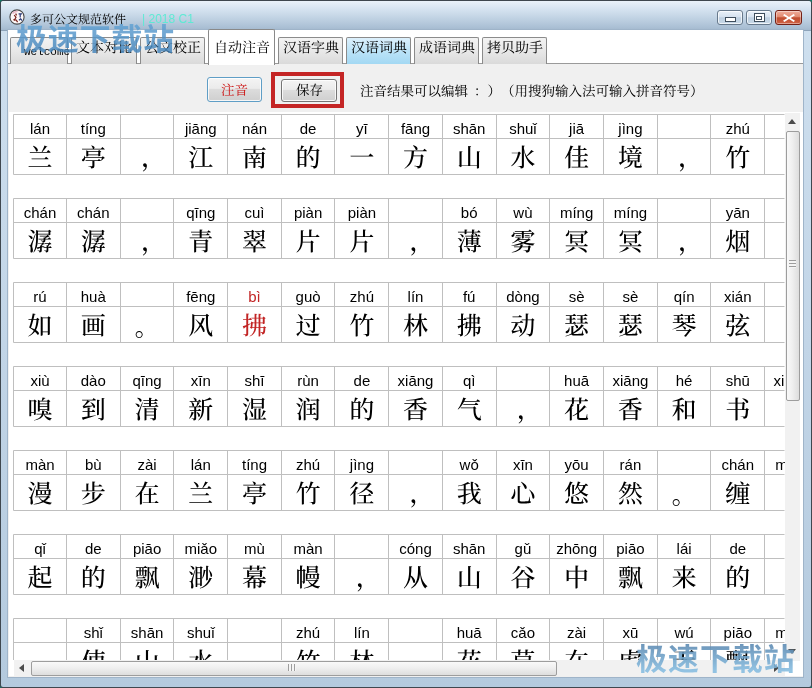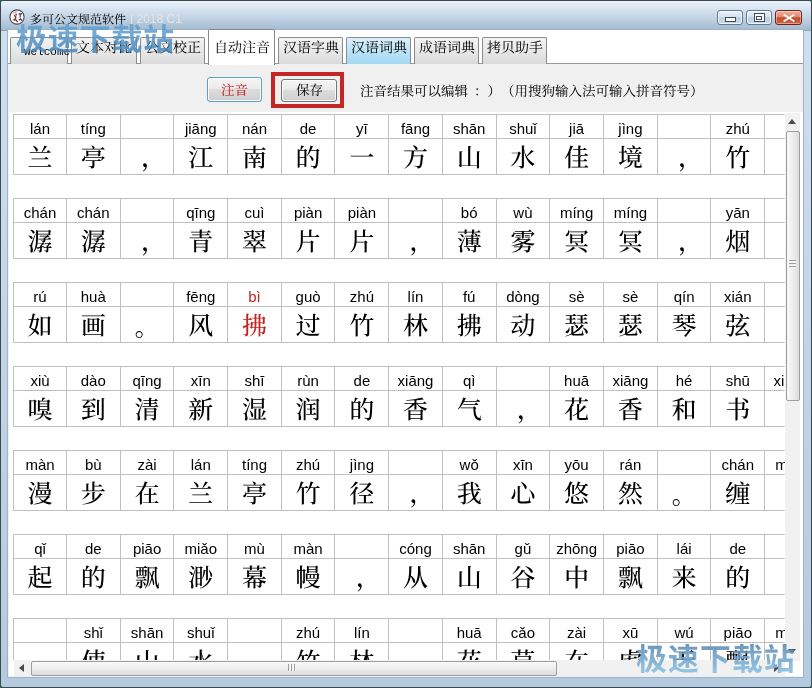--- a/index.html
+++ b/index.html
@@ -450,21 +450,21 @@
 <svg style="position:absolute;left:30px;top:13px;width:96.0px;height:12px" viewBox="0 0 8000 1000" fill="#000">
     <use href="#s591a" x="0"></use>
     <use href="#s53ef" x="1000"></use>
     <use href="#s516c" x="2000"></use>
     <use href="#s6587" x="3000"></use>
     <use href="#s89c4" x="4000"></use>
     <use href="#s8303" x="5000"></use>
     <use href="#s8f6f" x="6000"></use>
     <use href="#s4ef6" x="7000"></use>
   </svg>
-<div style="position:absolute;left:130px;top:12px;font:12px 'Liberation Sans';color:#e5e5e5">| 2018 C1</div>
+<div style="position:absolute;left:142px;top:12px;font:12px 'Liberation Sans';color:#5eead4">| 2018 C1</div>
 <div style="position:absolute;left:717px;top:10px;width:26px;height:15px;background:linear-gradient(#e9f0f8,#d6e2ef 45%,#bed0e1 52%,#c8d8e7);border:1px solid #67798c;border-radius:3px;box-shadow:inset 0 0 0 1px rgba(255,255,255,.7);box-sizing:border-box"></div>
 <div style="position:absolute;left:724.5px;top:16.5px;width:11px;height:5px;background:#fff;border:1px solid #3e4d5c;box-sizing:border-box"></div>
 <div style="position:absolute;left:746px;top:10px;width:26px;height:15px;background:linear-gradient(#e9f0f8,#d6e2ef 45%,#bed0e1 52%,#c8d8e7);border:1px solid #67798c;border-radius:3px;box-shadow:inset 0 0 0 1px rgba(255,255,255,.7);box-sizing:border-box"></div>
 <div style="position:absolute;left:753.5px;top:13px;width:11px;height:9px;background:#fff;border:1px solid #3e4d5c;box-sizing:border-box"></div>
 <div style="position:absolute;left:756px;top:15.5px;width:6px;height:4px;background:#fff;border:1px solid #3e4d5c;box-sizing:border-box"></div>
 <div style="position:absolute;left:775px;top:10px;width:27px;height:15px;background:linear-gradient(#f0ad9c,#e18a70 45%,#c24f31 52%,#c65638 75%,#d2654a);border:1px solid #742015;border-radius:3px;box-shadow:inset 0 0 0 1px rgba(255,255,255,.4);box-sizing:border-box"></div>
 <svg style="position:absolute;left:782.5px;top:13.5px" width="12" height="8" viewBox="0 0 12 8">
     <path d="M0 1.2L1.4 0 6 3 10.6 0 12 1.2 7.7 4 12 6.8 10.6 8 6 5 1.4 8 0 6.8 4.3 4Z" fill="#fff"></path>
   </svg>
 <svg style="position:absolute;left:15.5px;top:23px;width:158.1px;height:31px;opacity:0.85" viewBox="0 0 5100 1000" fill="url(#wmA)">

